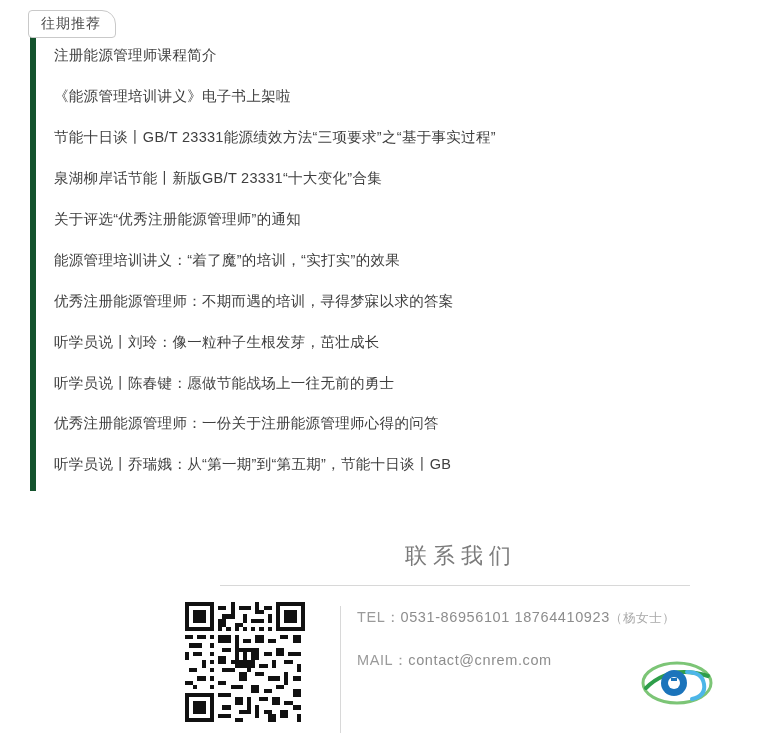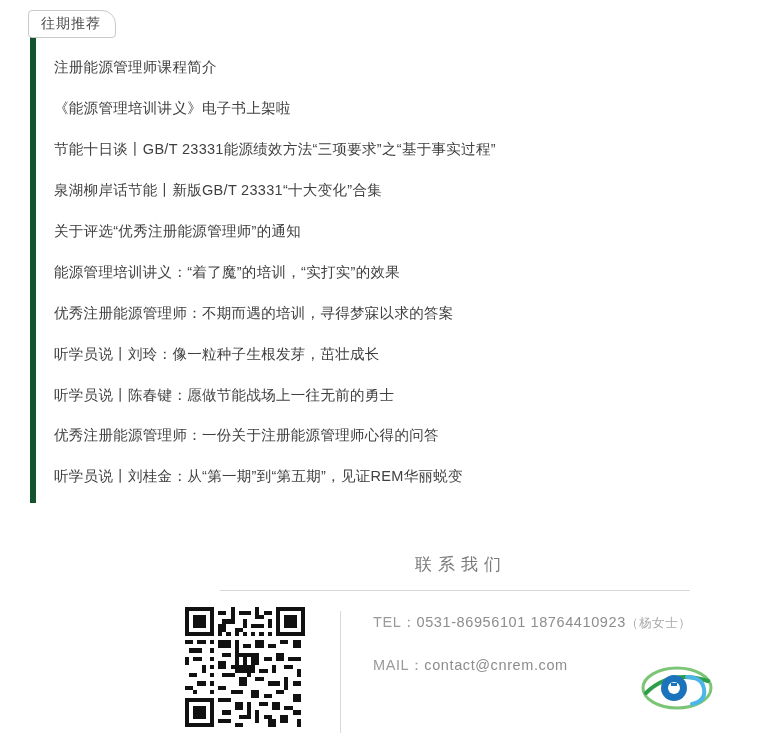--- a/index.html
+++ b/index.html
@@ -12,21 +12,21 @@
     background: #ffffff;
     font-family: "Liberation Sans", sans-serif;
     color: #333;
     overflow: hidden;
     position: relative;
   }
 
   
   .past-section {
     position: relative;
-    padding: 30px 0 0 0;
+    padding: 18px 0 0 0;
   }
   .past-header {
     position: absolute;
     left: 28px;
     top: 10px;
     border: 1px solid #c9c9c9;
     border-radius: 4px 14px 4px 4px;
     background: #ffffff;
     padding: 5px 14px 6px 12px;
     font-size: 14px;
@@ -59,21 +59,21 @@
     margin-bottom: 0;
   }
 
   
   .contact-section {
     position: relative;
     margin-top: 50px;
   }
   .contact-title {
     text-align: center;
-    font-size: 17px;
+    font-size: 22px;
     color: #7b7b7b;
     letter-spacing: 6px;
     font-weight: normal;
     margin: 0 0 10px 0;
     padding-left: 150px;
   }
   .contact-divider {
     width: 470px;
     height: 1px;
     background: #d8d8d8;
@@ -106,21 +106,20 @@
     flex: 1;
     padding-top: 6px;
     position: relative;
   }
   .info-row {
     font-size: 14.5px;
     color: #8d8d8d;
     margin-bottom: 24px;
     letter-spacing: 0.6px;
     white-space: nowrap;
-    margin-left: 16px;
   }
   .info-row:last-child {
     margin-bottom: 0;
   }
   .info-row .lab {
     color: #9a9a9a;
   }
   .info-row .val {
     color: #8d8d8d;
   }
@@ -146,21 +145,21 @@
       <li>注册能源管理师课程简介</li>
       <li>《能源管理培训讲义》电子书上架啦</li>
       <li>节能十日谈丨GB/T 23331能源绩效方法“三项要求”之“基于事实过程”</li>
       <li>泉湖柳岸话节能丨新版GB/T 23331“十大变化”合集</li>
       <li>关于评选“优秀注册能源管理师”的通知</li>
       <li>能源管理培训讲义：“着了魔”的培训，“实打实”的效果</li>
       <li>优秀注册能源管理师：不期而遇的培训，寻得梦寐以求的答案</li>
       <li>听学员说丨刘玲：像一粒种子生根发芽，茁壮成长</li>
       <li>听学员说丨陈春键：愿做节能战场上一往无前的勇士</li>
       <li>优秀注册能源管理师：一份关于注册能源管理师心得的问答</li>
-      <li>听学员说丨刘桂金：从“第一期”到“第五期”，见证REM华丽蜕变</li>
+      <li>听学员说丨乔瑞娥：从“第一期”到“第五期”，节能十日谈丨GB</li>
     </ul>
   </div>
 </section>
 
 <section class="contact-section">
   <h2 class="contact-title">联系我们</h2>
   <div class="contact-divider"></div>
 
   <div class="contact-body">
 

